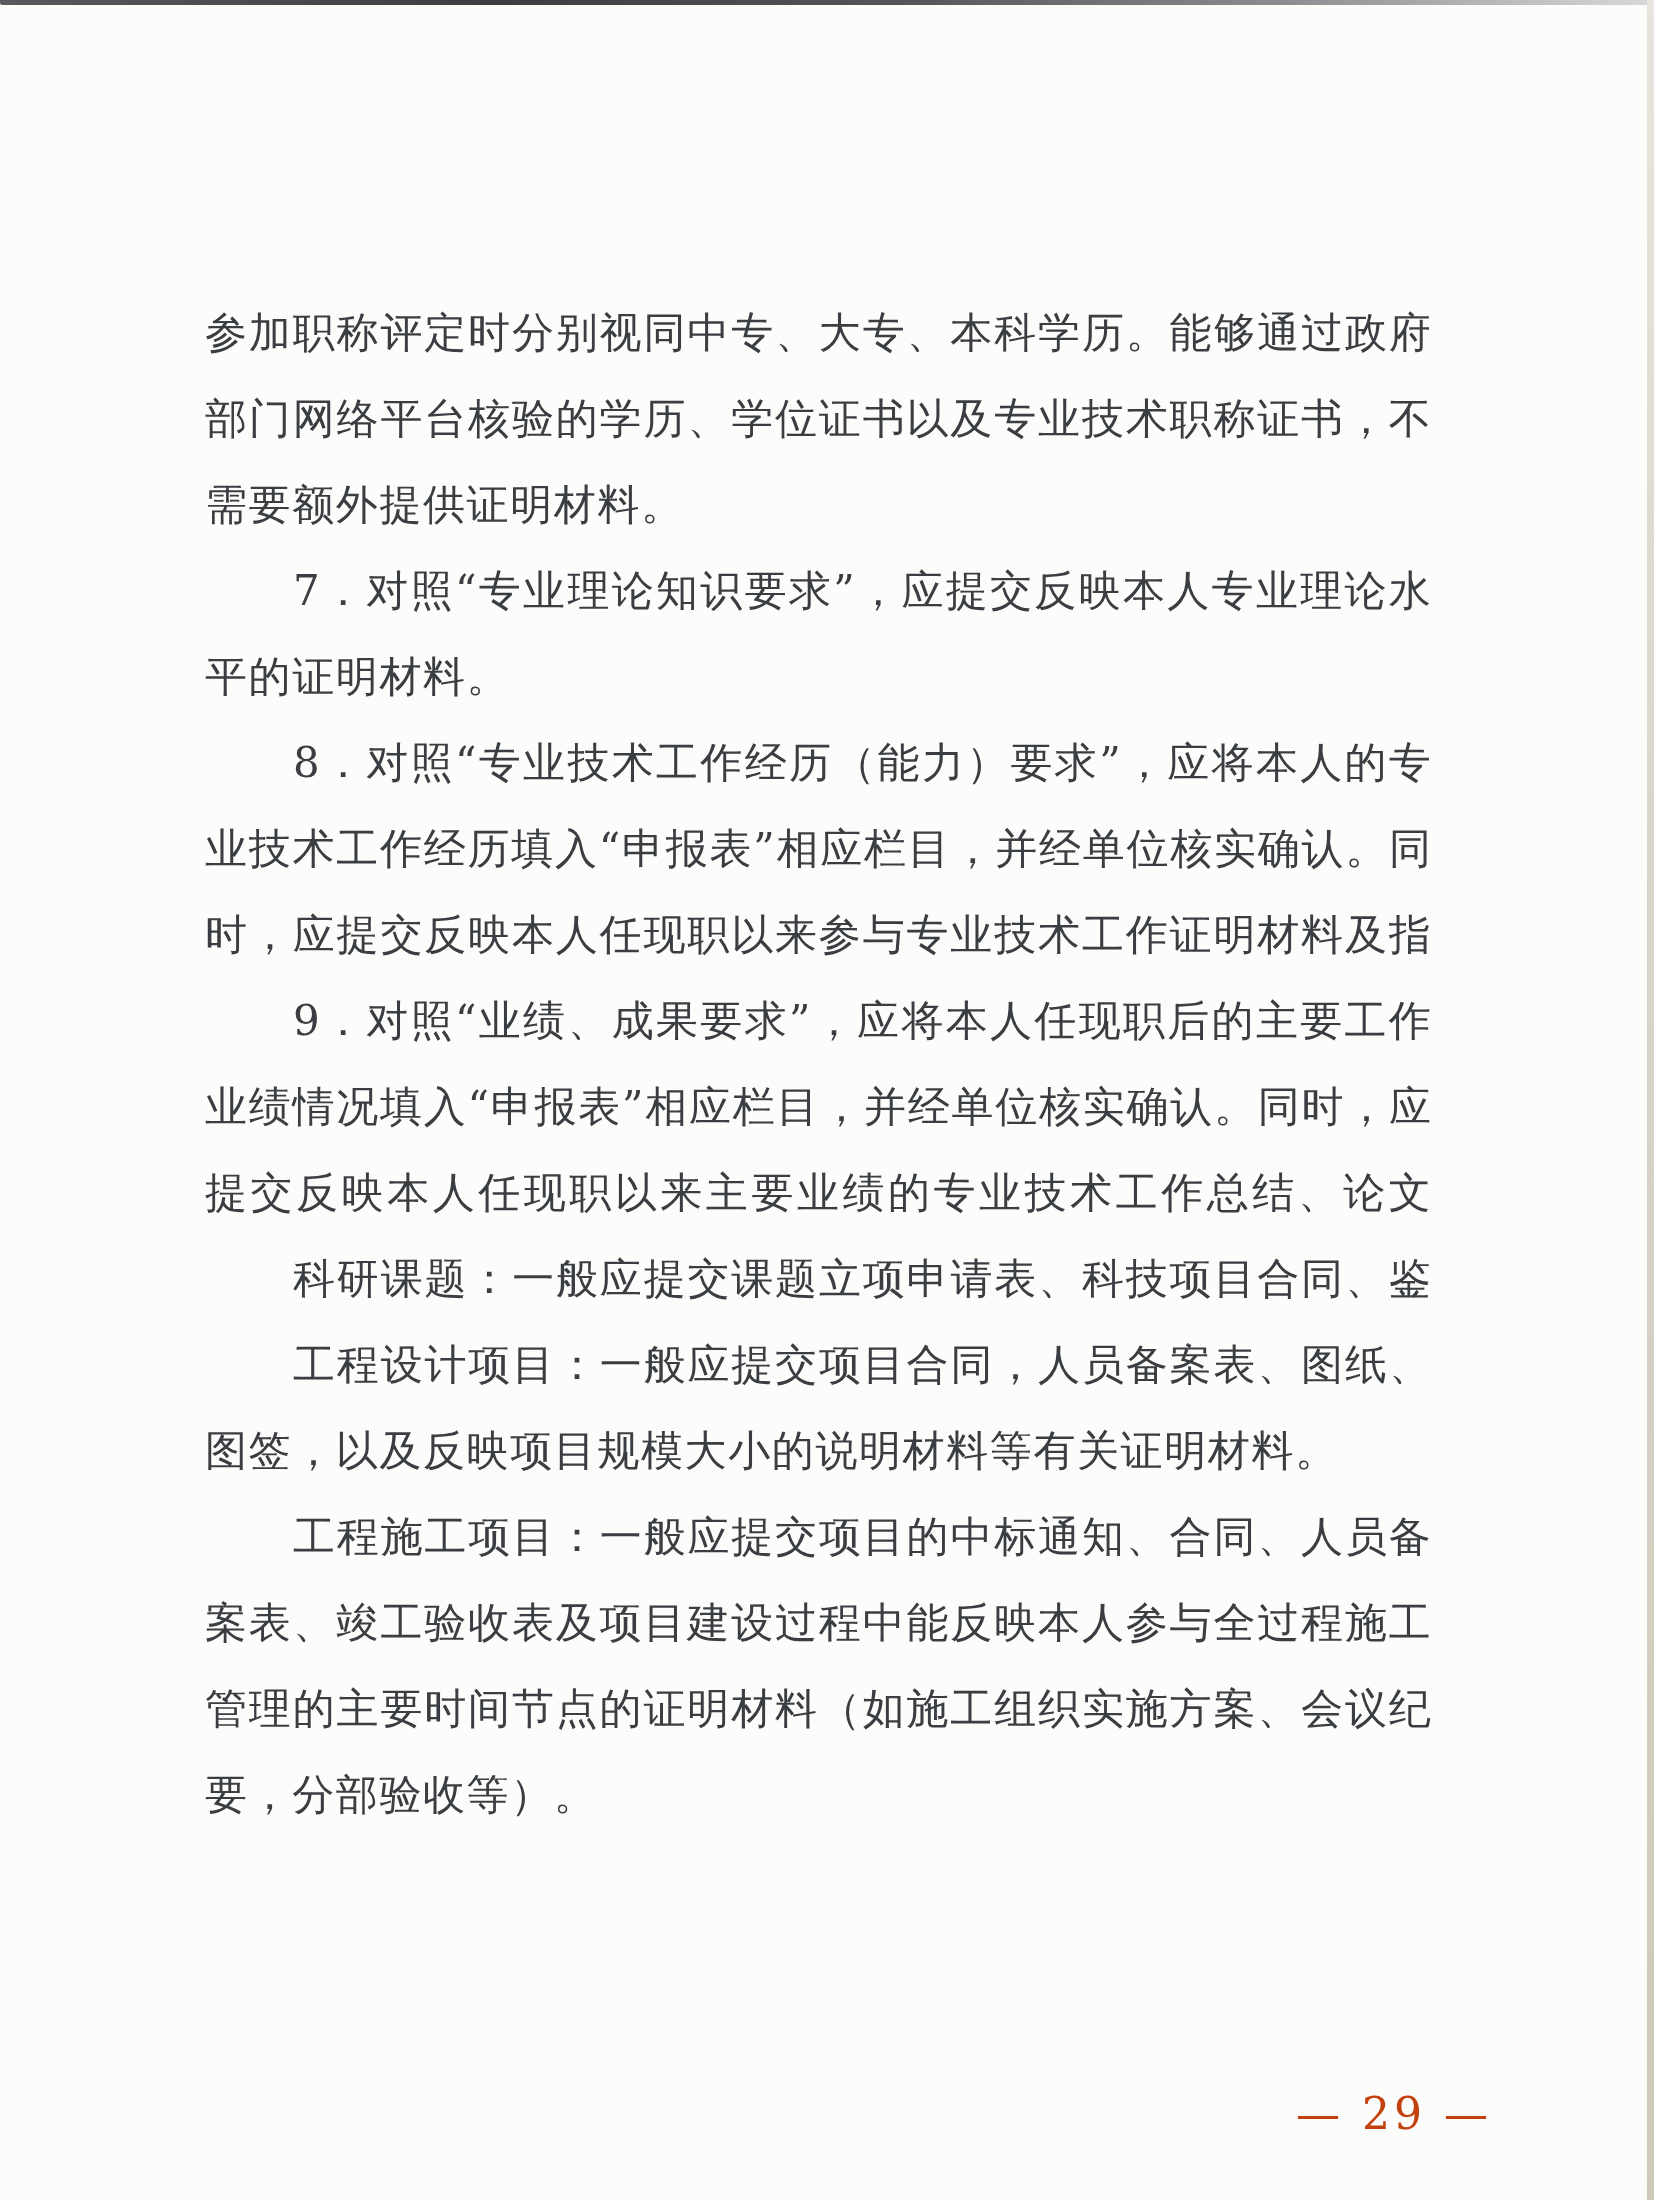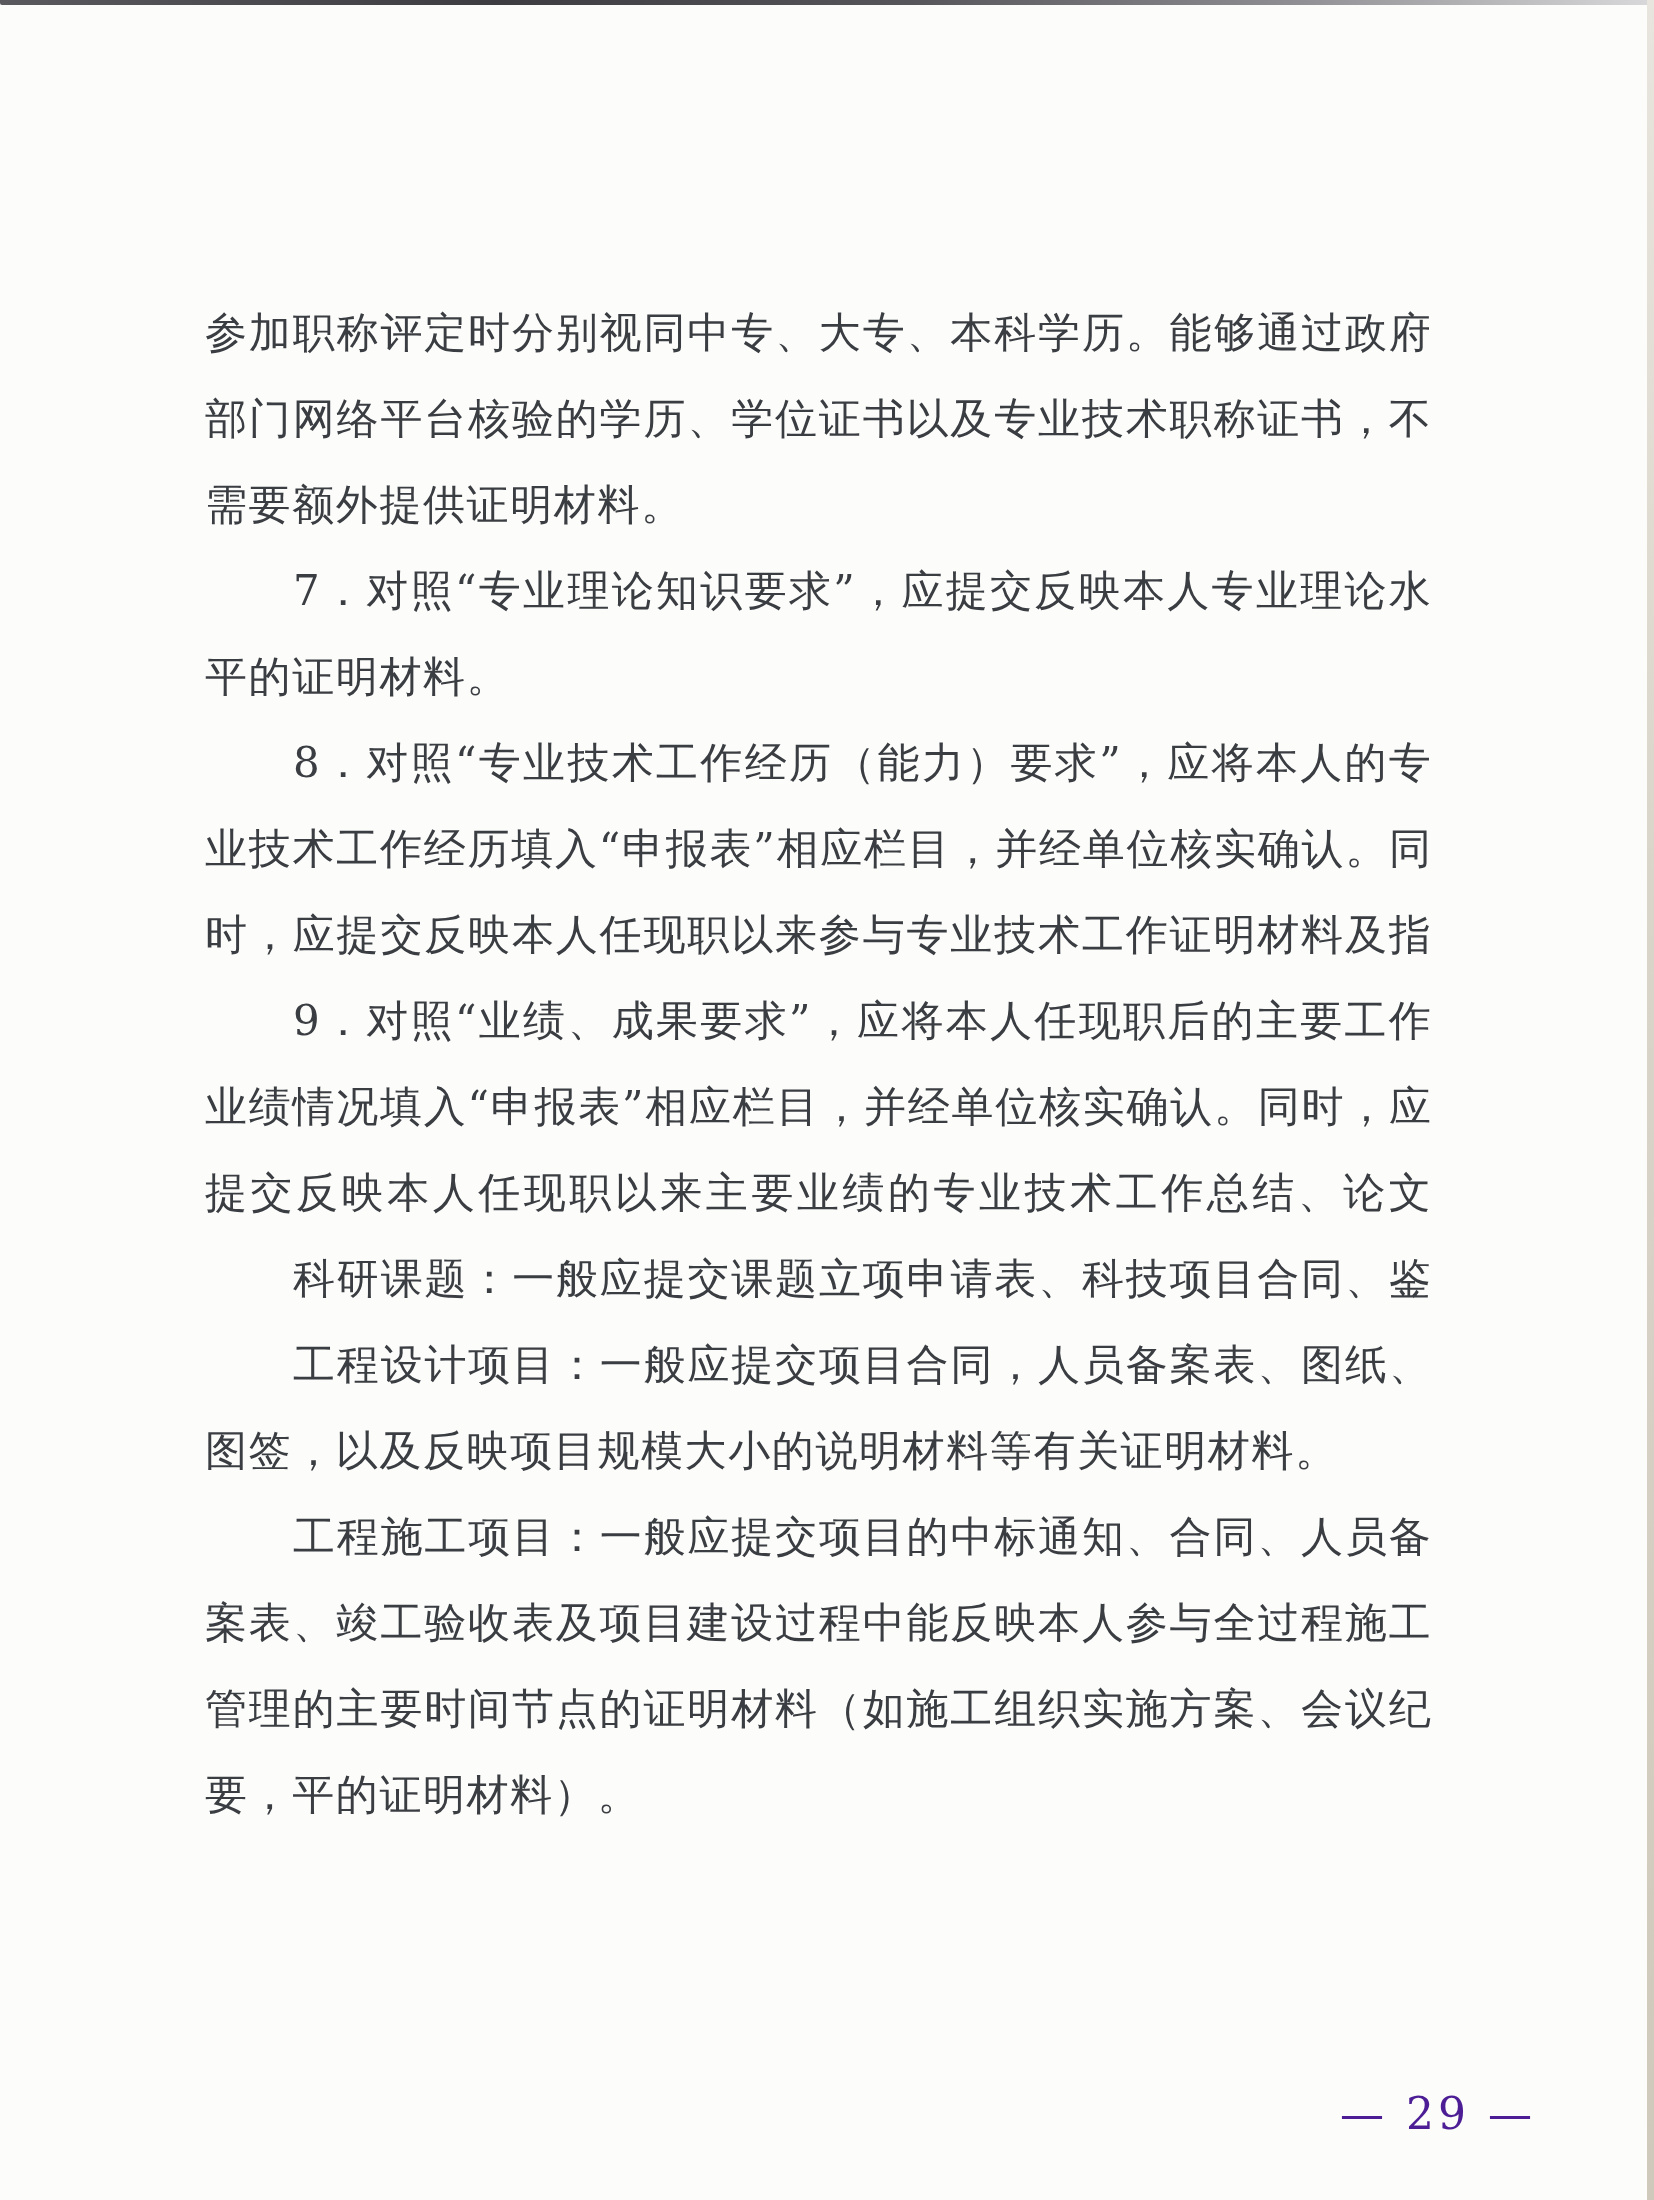--- a/index.html
+++ b/index.html
@@ -64,22 +64,21 @@
   .line.indent.fill { padding-left: 88px; }
   .line.indent:not(.fill) { text-indent: 88px; }
   .page-number {
     position: absolute;
     left: 1296px;
     top: 2088px;
     height: 52px;
     line-height: 52px;
     font-size: 44px;
     letter-spacing: 4px;
-    color: #4c1d95;
-    margin-left: 44px;
+    color: #c2410c;
   }
 </style>
 </head>
 <body style="background: rgb(252, 252, 250);">
 
 <div class="page">
   <div class="scan-edge-top"></div>
   <div class="scan-edge-right"></div>
   <div class="text-block" style="color: rgb(58, 61, 66);">
       <div class="line fill">
@@ -490,16 +489,16 @@
         <span>织</span>
         <span>实</span>
         <span>施</span>
         <span>方</span>
         <span>案</span>
         <span>、</span>
         <span>会</span>
         <span>议</span>
         <span>纪</span>
       </div>
-      <div class="line">要，平的证明材料）。</div>
+      <div class="line">要，分部验收等）。</div>
     </div>
   <div class="page-number">— 29 —</div>
 </div>
 
 </body></html>

